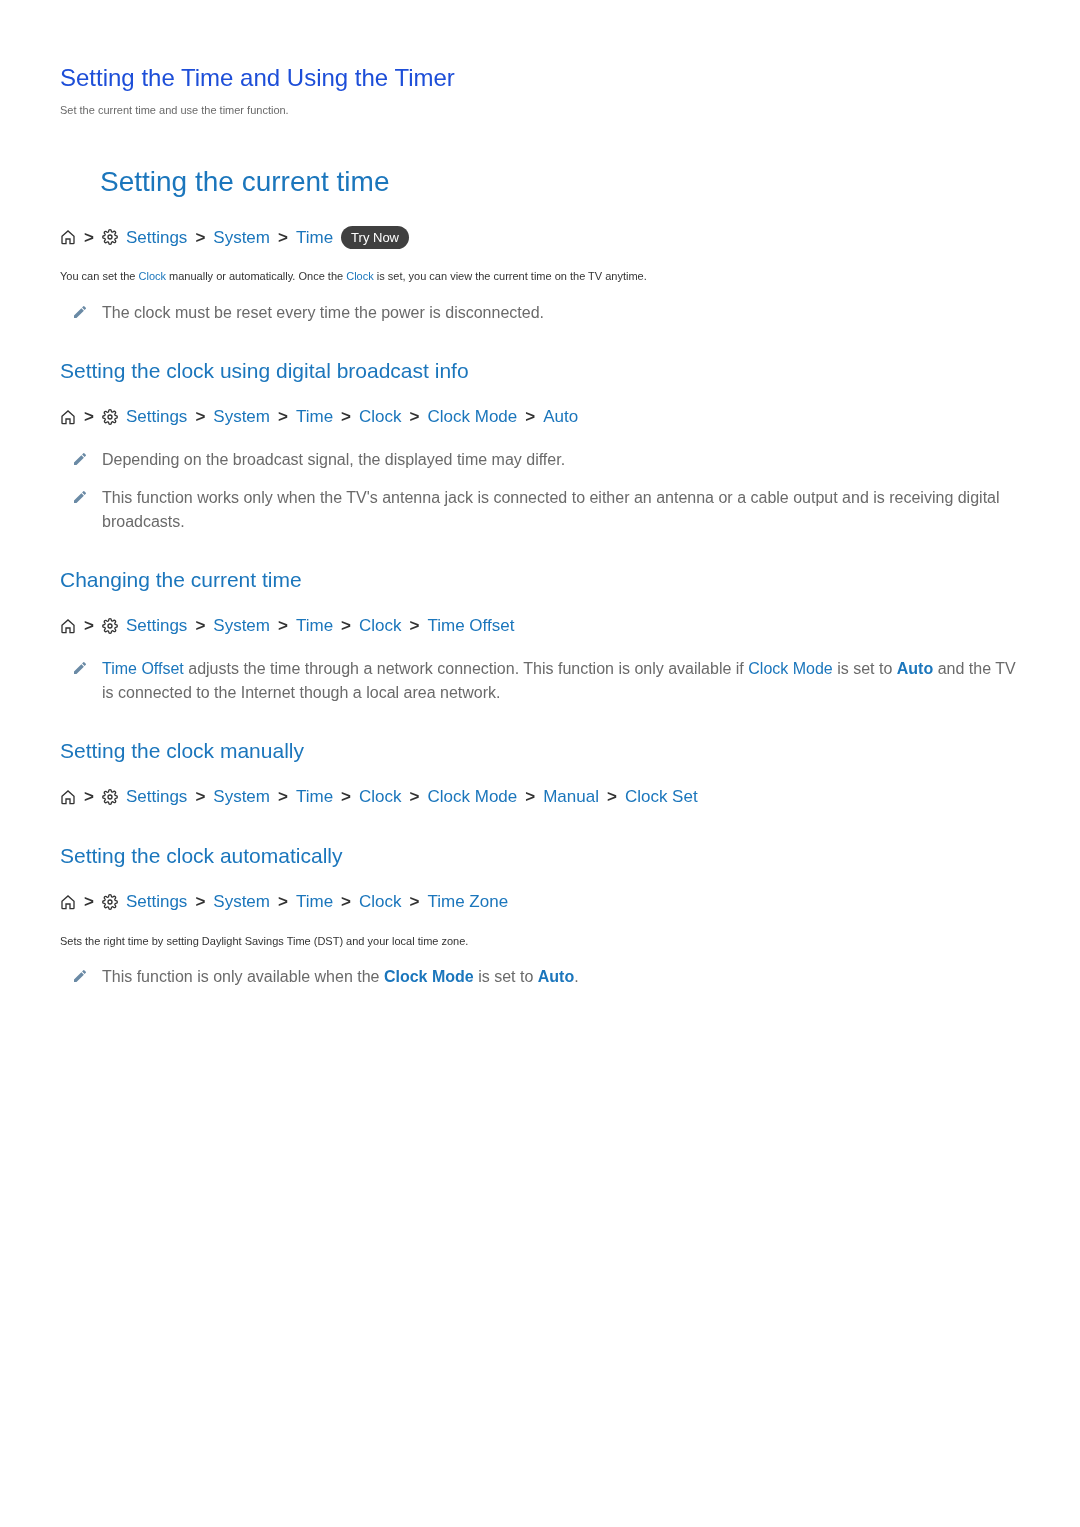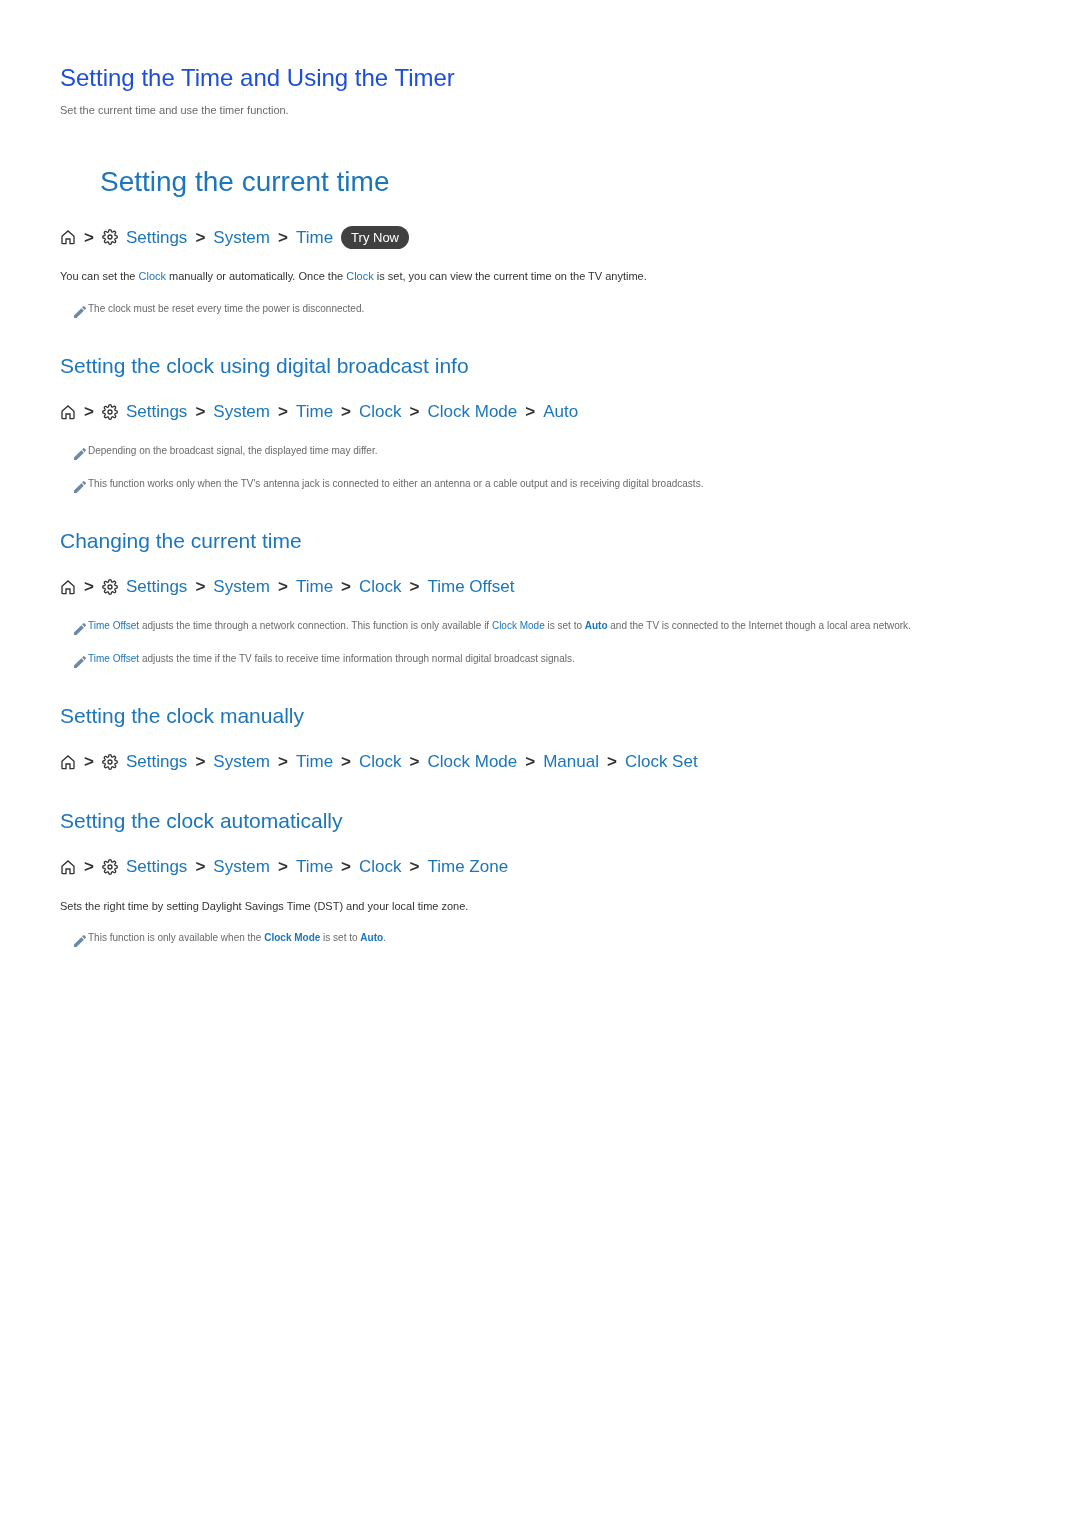--- a/index.html
+++ b/index.html
@@ -58,21 +58,22 @@
   }
   .body-text .hl { color: #1b76bc; }
   .note-list {
     list-style: none;
     padding-left: 12px;
     margin-bottom: 8px;
   }
   .note-list li {
     display: flex;
     align-items: flex-start;
-    font-size: 10px;
+    gap: 14px;
+    font-size: 16px;
     color: #6a6a6a;
     margin-bottom: 14px;
   }
   .note-list li .note-text { flex: 1; }
   .note-list li .hl { color: #1b76bc; }
   .note-list li .bold-hl { color: #1b76bc; font-weight: 700; }
   .pencil-icon {
     width: 16px; height: 16px;
     flex-shrink: 0;
     margin-top: 3px;
@@ -190,28 +191,20 @@
 
 <ul class="note-list">
   <li>
     <svg class="pencil-icon" viewBox="0 0 24 24" fill="#6a8aa5">
         <path d="M3 17.25V21h3.75L17.81 9.94l-3.75-3.75L3 17.25zM20.71 7.04a1 1 0 000-1.41l-2.34-2.34a1 1 0 00-1.41 0l-1.83 1.83 3.75 3.75 1.83-1.83z"></path>
       </svg>
     <span class="note-text">
       <span class="hl">Time Offset</span><span> adjusts the time through a network connection. This function is only available if </span><span class="hl">Clock Mode</span><span> is set to </span><span class="bold-hl">Auto</span><span> and the TV is connected to the Internet though a local area network.</span>
     </span>
   </li>
-  <li>
-    <svg class="pencil-icon" viewBox="0 0 24 24" fill="#6a8aa5">
-        <path d="M3 17.25V21h3.75L17.81 9.94l-3.75-3.75L3 17.25zM20.71 7.04a1 1 0 000-1.41l-2.34-2.34a1 1 0 00-1.41 0l-1.83 1.83 3.75 3.75 1.83-1.83z"></path>
-      </svg>
-    <span class="note-text">
-      <span class="hl">Time Offset</span><span> adjusts the time if the TV fails to receive time information through normal digital broadcast signals.</span>
-    </span>
-  </li>
 </ul>
 
 <h3>Setting the clock manually</h3>
 
 <div class="path">
   <svg class="home-icon" viewBox="0 0 24 24" fill="none" stroke="#333" stroke-width="2">
       <path d="M3 11l9-8 9 8v10a1 1 0 01-1 1h-5v-7h-6v7H4a1 1 0 01-1-1V11z"></path>
     </svg>
   <span class="chev">&gt;</span>
   <svg class="gear-icon" viewBox="0 0 24 24" fill="none" stroke="#333" stroke-width="2">

